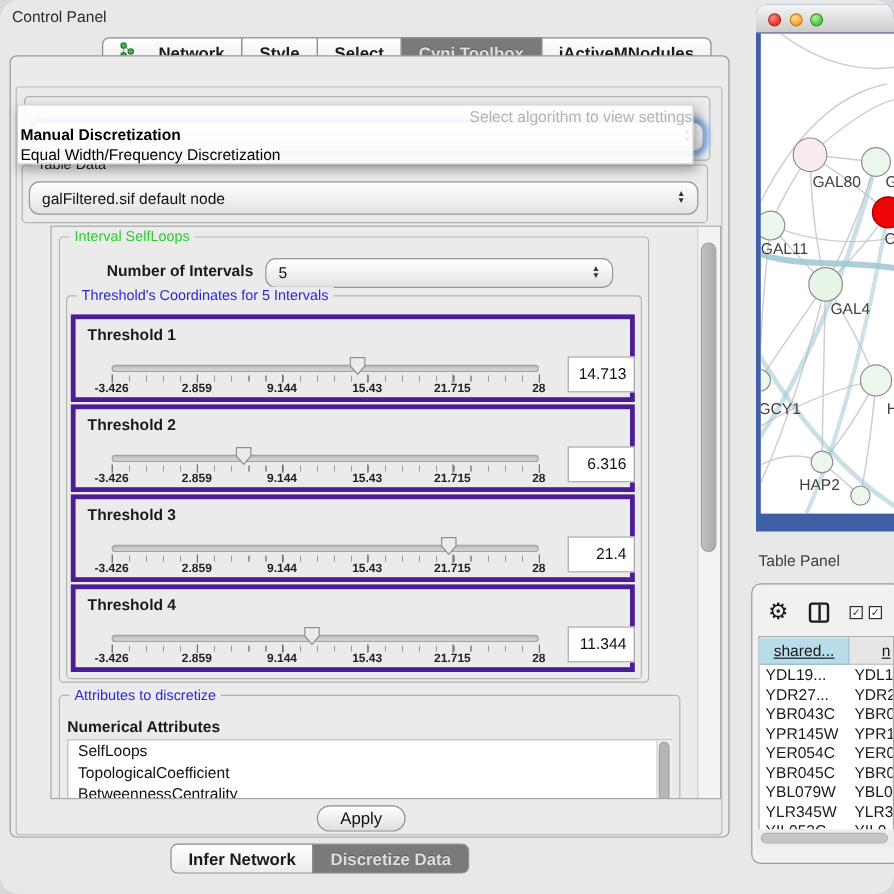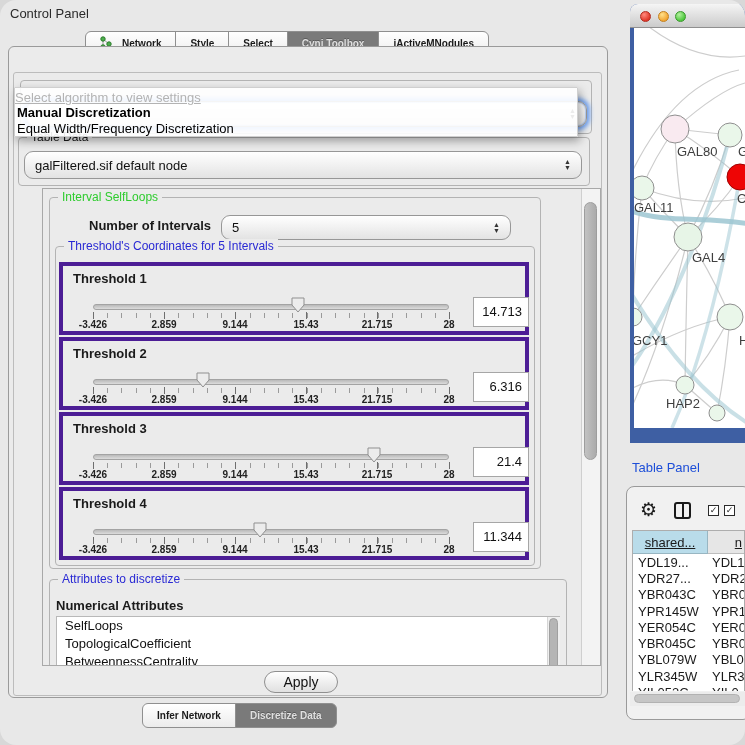--- a/index.html
+++ b/index.html
@@ -10,23 +10,23 @@
   }
   .abs { position:absolute; }
 
   
   .win-title { left:10px; top:6px; font-size:13px; color:#2b2b2b; }
   .float-box { left:704px; top:9px; width:11px; height:11px; border:2px solid #1a1a1a; border-radius:2px; }
   .close-x { left:717px; top:2px; font-size:17px; font-weight:bold; color:#1a1a1a; }
 
   .tabbar { left:85px; top:31px; height:25px; display:flex; }
   .tab {
-    height:25px; display:flex; align-items:center; justify-content:flex-start; gap:10px;
+    height:25px; display:flex; align-items:center; justify-content:flex-start; gap:20px;
     padding:0 14px; border:1px solid #8f8f8f; margin-left:-1px;
-    background:linear-gradient(#ffffff,#ececec); font-size:10px; font-weight:bold; color:#1a1a1a;
+    background:linear-gradient(#ffffff,#ececec); font-size:14px; font-weight:bold; color:#1a1a1a;
     white-space:nowrap;
   }
   .tab:first-child { border-radius:6px 0 0 6px; margin-left:0; }
   .tab:last-child  { border-radius:0 6px 6px 0; }
   .tab.sel { background:#7a7a7a; color:#dfdfdf; text-shadow:0 -1px 0 #5a5a5a; }
 
   .outer-panel { left:8px; top:46px; width:600px; height:652px; border:1px solid #9a9a9a; border-radius:6px; background:#ebebeb; }
   .inner-panel { left:13px; top:72px; width:589px; height:624px; border:1px solid #bcbcbc; border-radius:3px; background:#ebebeb; }
 
   .group { border:1px solid #b3b3b3; border-radius:4px; }
@@ -45,21 +45,21 @@
     display:flex; flex-direction:column; line-height:6px; font-size:7px; color:#333; }
 
   .focus-ring { box-shadow:0 0 4px 3px rgba(95,150,240,.85), inset 0 0 1px 1px rgba(95,150,240,.4); }
 
   
   .popup {
     left:14px; top:87px; width:564px; height:50px;
     background:rgba(255,255,255,.90); border:1px solid #cfcfcf; border-radius:1px;
     box-shadow:2px 4px 10px rgba(0,0,0,.35); z-index:30; font-size:13px;
   }
-  .popup .prompt { position:absolute; top:2px; left:0; width:100%; text-align:left; color:#b3b3b3;text-decoration:underline; }
+  .popup .prompt { position:absolute; top:2px; left:0; width:100%; text-align:right; color:#b3b3b3; }
   .popup .it1 { position:absolute; top:17px; left:2px; font-weight:bold; color:#000; }
   .popup .it2 { position:absolute; top:33px; left:2px; color:#000; }
 
   
   .scrollpane { left:42px; top:188px; width:559px; height:478px; border:1px solid #a8a8a8; background:#ebebeb; overflow:hidden; }
   .vsb-track { left:581px; top:189px; width:19px; height:476px; background:#f3f3f3; border-left:1px solid #cfcfcf; }
   .vsb-thumb { left:584px; top:202px; width:13px; height:258px; background:linear-gradient(90deg,#c2c2c2,#ababab); border:1px solid #9d9d9d; border-radius:7px; }
 
   .bold13 { font-size:13px; font-weight:bold; color:#1a1a1a; }
 
@@ -83,21 +83,21 @@
   .btn { border:1px solid #8f8f8f; border-radius:11px; background:linear-gradient(#ffffff,#e0e0e0);
          font-size:14px; color:#111; display:flex; align-items:center; justify-content:center; }
 
   
   .net-window { left:630px; top:4px; width:115px; height:439px; background:#3e5fa3; border-radius:8px 0 0 0; }
   .net-titlebar { left:630px; top:4px; width:115px; height:24px; border-radius:8px 0 0 0;
     background:linear-gradient(#f5f5f5,#cbcbcb); border-bottom:1px solid #8f8f8f; }
   .light { position:absolute; top:7px; width:11px; height:11px; border-radius:50%; }
   .net-canvas { left:634px; top:28px; width:111px; height:400px; background:#ffffff; overflow:hidden; }
 
-  .tp-title { left:632px; top:460px; font-size:13px; color:#1d4ed8; }
+  .tp-title { left:632px; top:460px; font-size:13px; color:#404040; }
   .tp-window { left:626px; top:486px; width:125px; height:234px; border:1px solid #9a9a9a; border-radius:8px; background:#f1f1f1; }
   .gear { left:640px; top:498px; font-size:19px; color:#1a1a1a; }
   .spliticon { left:674px; top:502px; width:17px; height:17px; border:2px solid #1a1a1a; border-radius:3px; }
   .spliticon::after { content:""; position:absolute; left:6px; top:0; width:2px; height:13px; background:#1a1a1a; }
   .chk { width:11px; height:11px; border:1.5px solid #2a2a2a; font-size:9px; line-height:9px; text-align:center; color:#2a2a2a; background:#fff; }
 
   .tp-table { left:632px; top:530px; width:113px; height:161px; background:#fff; border:1px solid #adadad; border-bottom:none; overflow:hidden; }
   .tp-head { display:flex; height:23px; font-size:13px;text-decoration:underline; }
   .tp-h1 { width:75px; background:#b9dcea; border-right:1px solid #98b6c2; border-bottom:1px solid #98b6c2;
            display:flex; align-items:center; justify-content:center; }

